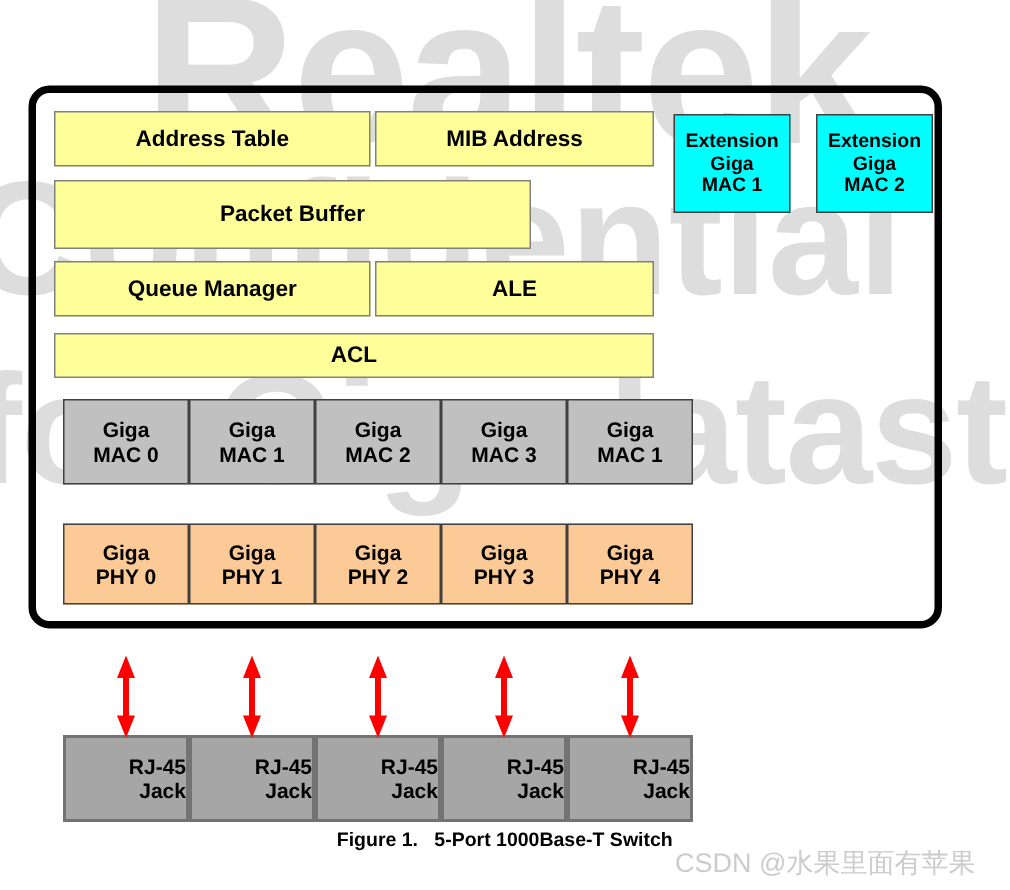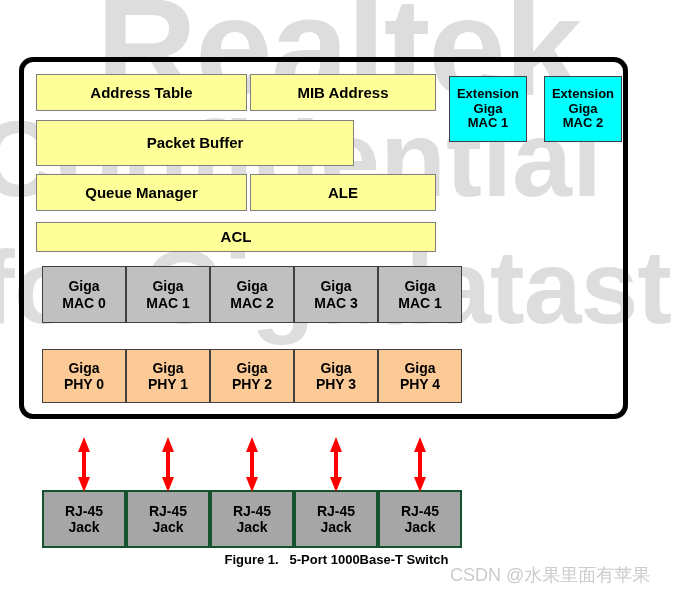--- a/index.html
+++ b/index.html
@@ -104,22 +104,23 @@
     border: 1px solid #404040;
     font-size: 14px;
   }
   .blk-orange {
     background: #fbca96;
     border: 1px solid #404040;
     font-size: 14px;
   }
   .blk-jack {
     background: #a6a6a6;
-    border: 2px solid #14532d;
+    border: 2px solid #737373;
     font-size: 14px;
+    align-items: flex-end;
   }
   .blk .ln { display: block; }
 
   
   .arrow {
     position: absolute;
     z-index: 4;
   }
 
   

